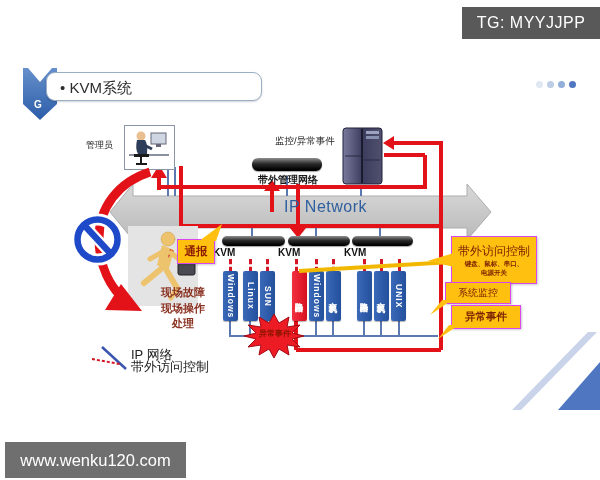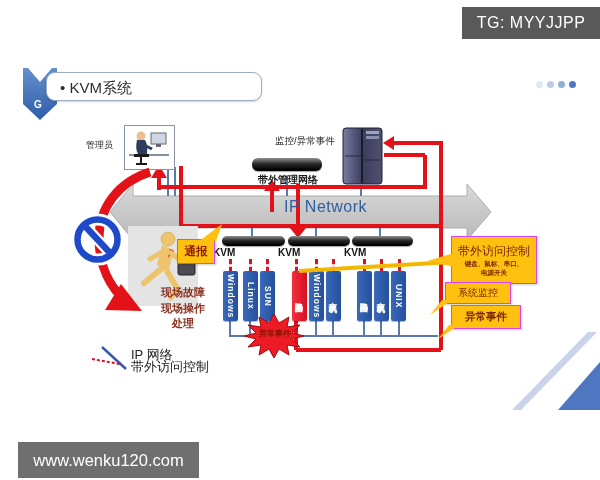--- a/index.html
+++ b/index.html
@@ -4,21 +4,21 @@
 <style>
   html,body{margin:0;padding:0;background:#fff;}
   .stage{position:relative;width:600px;height:480px;background:#fff;overflow:hidden;
          font-family:"Liberation Sans", sans-serif;padding-left:28px;}
   .abs{position:absolute;}
   .svgfull{position:absolute;left:0;top:0;width:600px;height:480px;pointer-events:none;}
   .z1{z-index:1}.z2{z-index:2}.z5{z-index:5}.z6{z-index:6}
 
   .tg-badge{left:462px;top:7px;width:138px;height:32px;background:#595959;color:#fff;
             font-size:16px;display:flex;align-items:center;justify-content:center;letter-spacing:.5px;}
-  .footer-badge{left:18px;top:442px;width:181px;height:36px;background:#6f6f6f;color:#fff;
+  .footer-badge{left:5px;top:442px;width:181px;height:36px;background:#6f6f6f;color:#fff;
             font-size:16.5px;display:flex;align-items:center;justify-content:center;}
   .title-box{left:46px;top:72px;width:216px;height:29px;background:#fff;border:1.5px solid #9aaec6;
             border-radius:9px;box-shadow:0 1px 2px rgba(0,0,0,.18);color:#2e2e2e;font-size:15px;
             line-height:29px;padding-left:13px;box-sizing:border-box;}
   .dots{left:536px;top:81px;display:flex;gap:4px;}
   .dots i{width:7px;height:7px;border-radius:50%;display:block;}
 
   .lbl{position:absolute;color:#1a1a1a;}
   .kvm-lbl{width:56px;text-align:left;font-size:10px;font-weight:bold;color:#111;}
 

